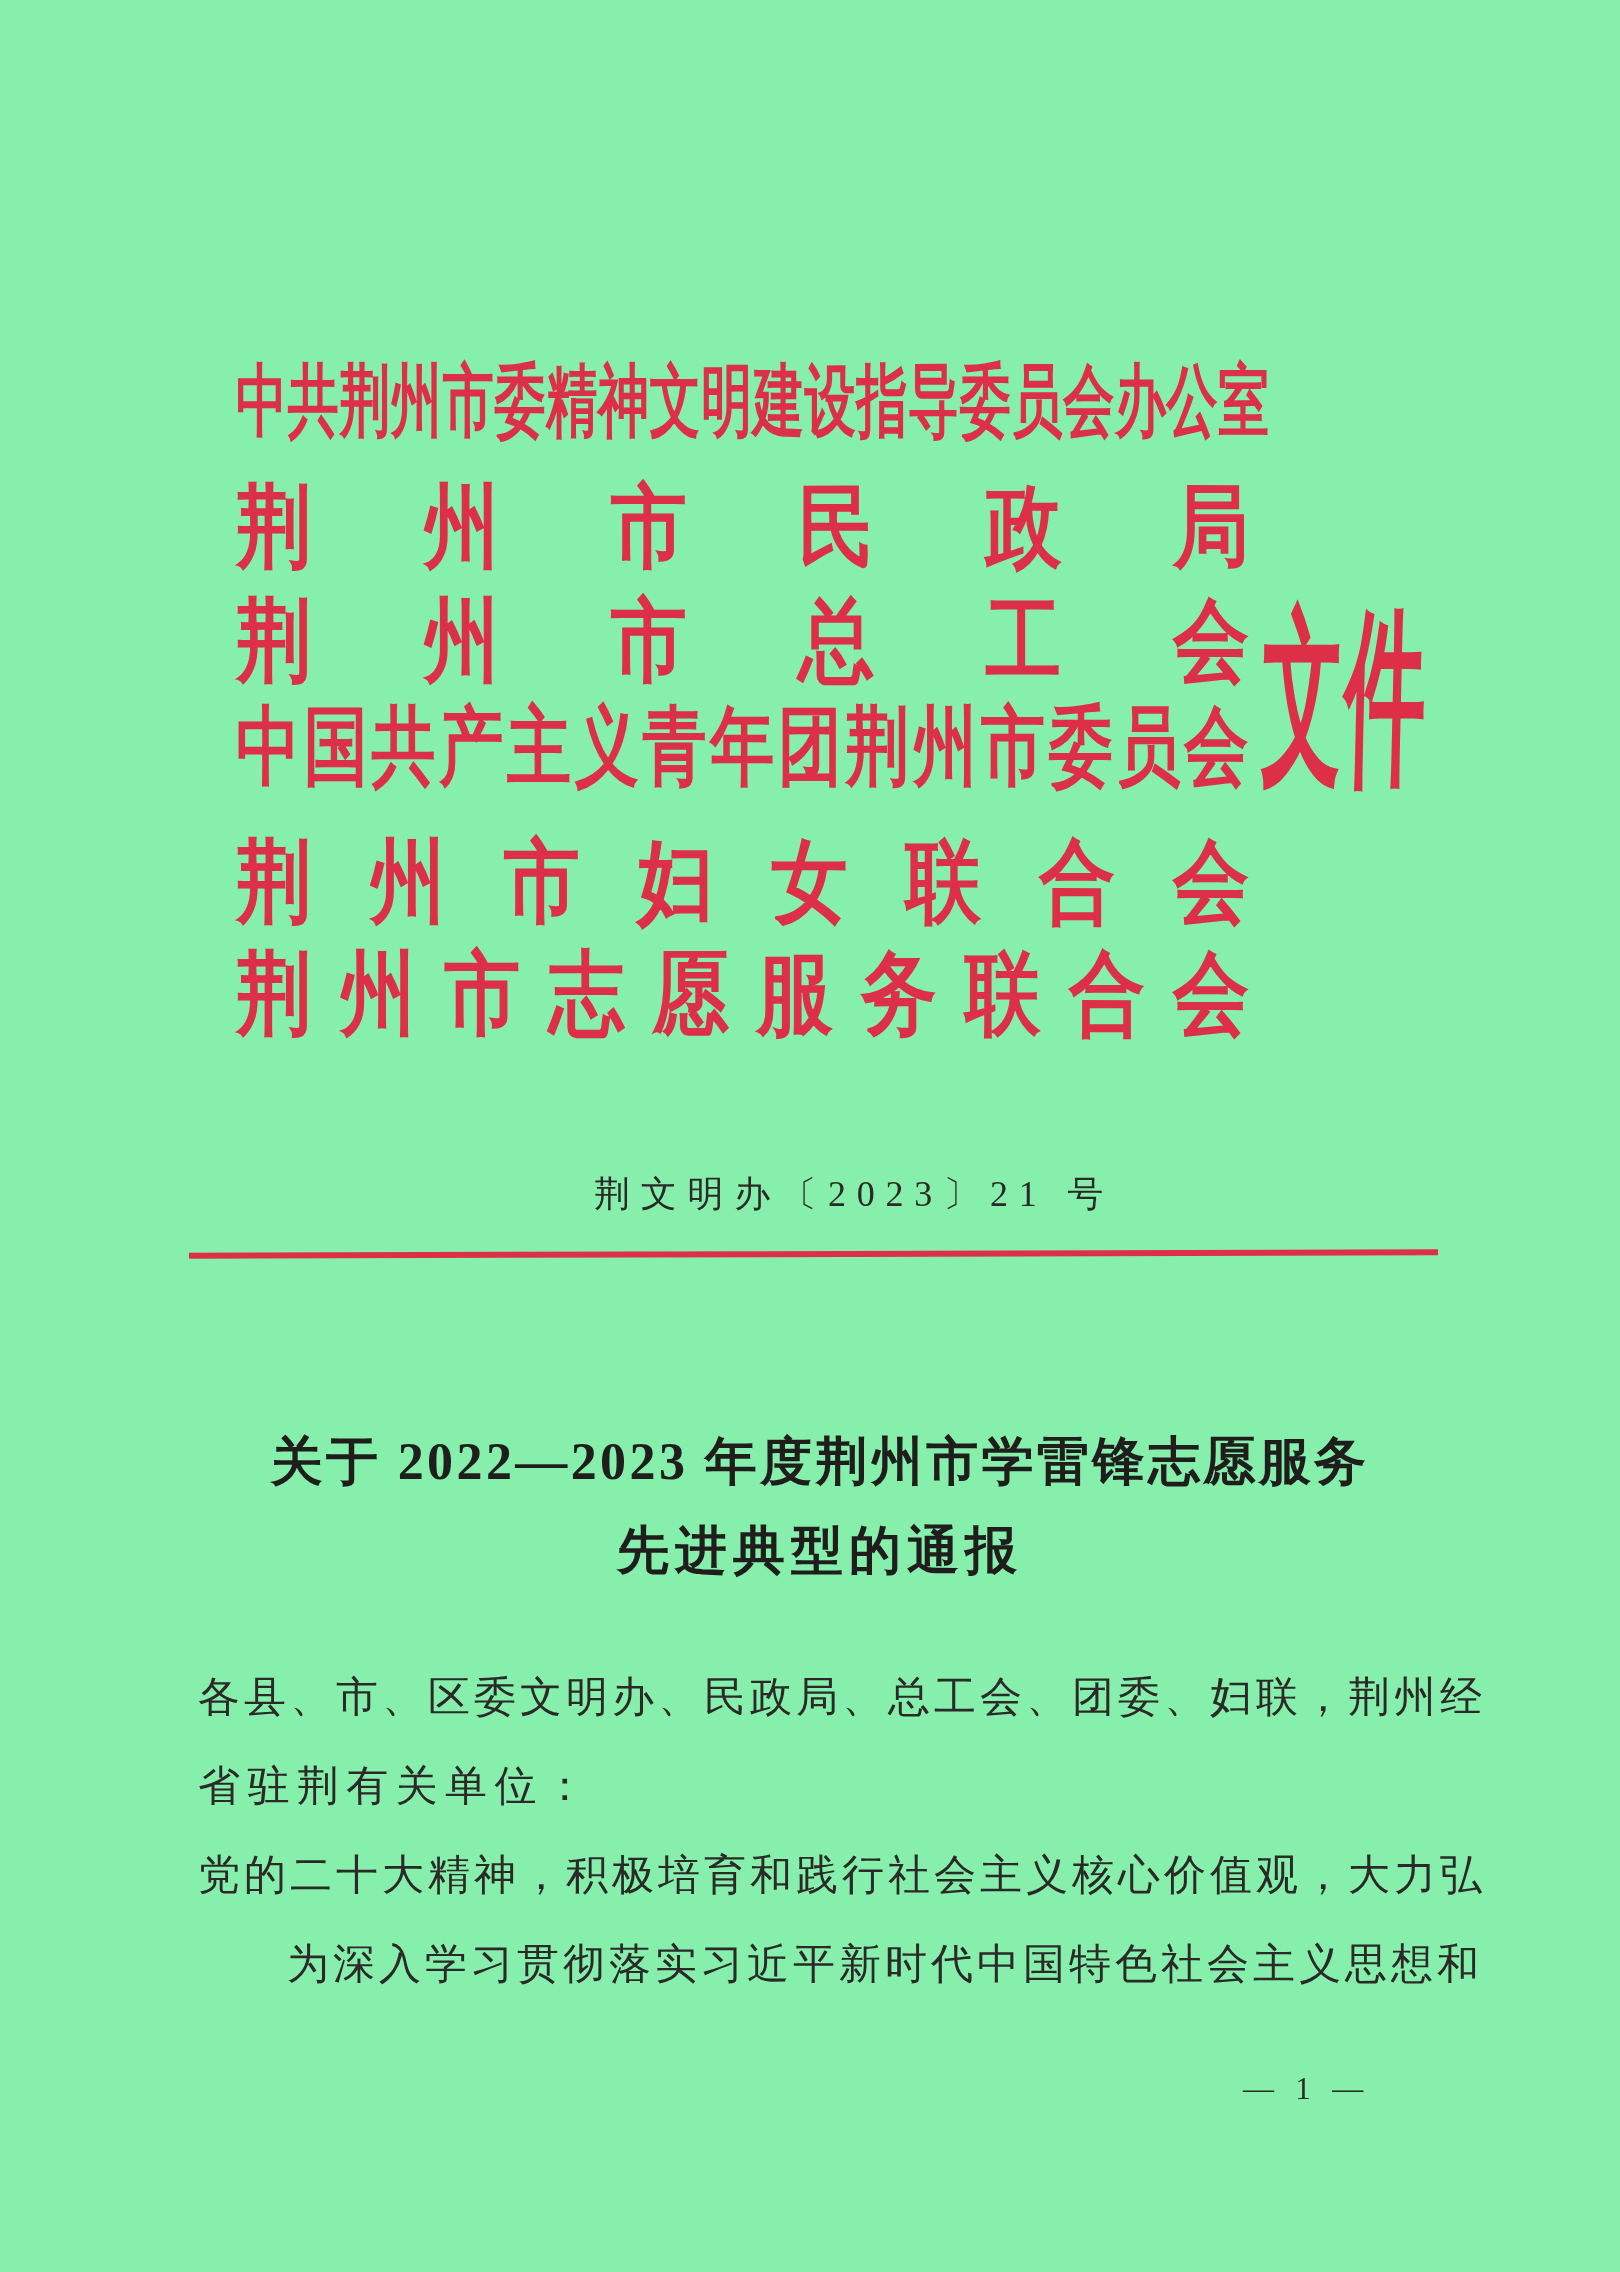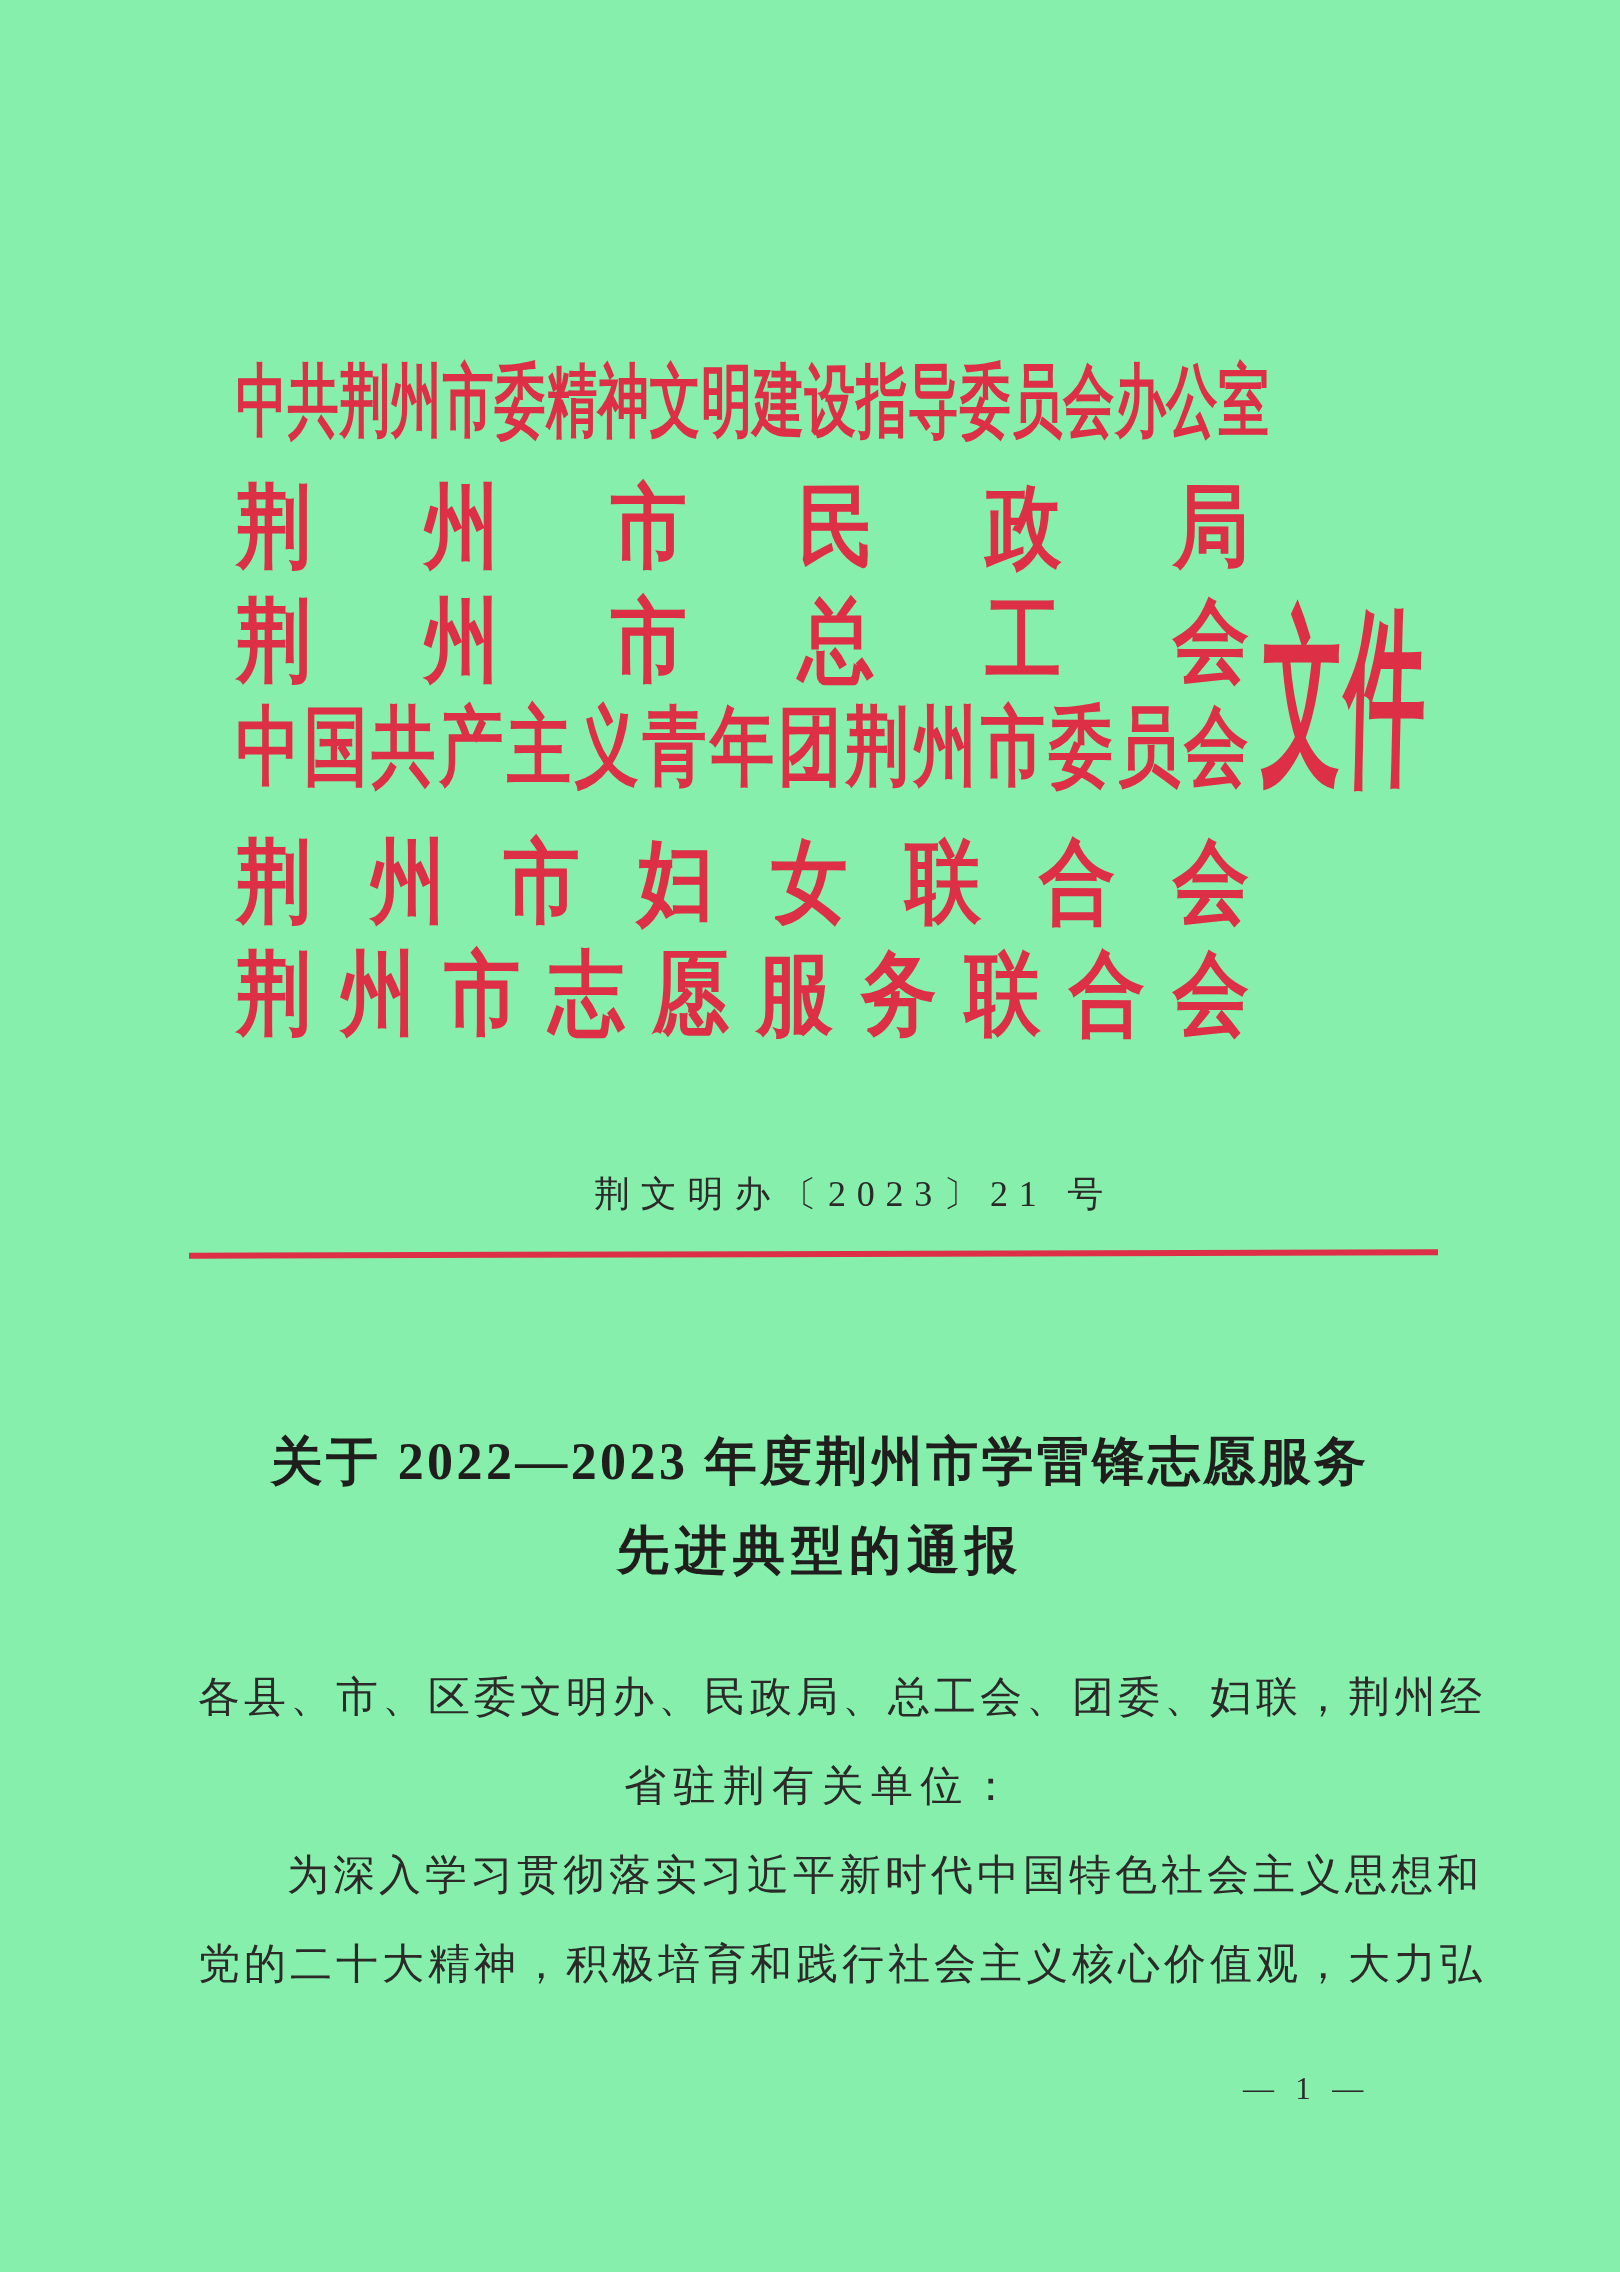--- a/index.html
+++ b/index.html
@@ -104,21 +104,21 @@
     height: 38px;
     margin-bottom: 51px;
     letter-spacing: 4px;
     white-space: nowrap;
   }
   .body-line.fill {
     text-align: justify;
     text-align-last: justify;
   }
   .body-line.plain {
-    text-align: center;
+    text-align: left;
     letter-spacing: 7.4px;
   }
   .body-line.indent {
     padding-left: 89px;
   }
 
   
   .page-number {
     position: absolute;
     top: 2071px;
@@ -146,20 +146,20 @@
   <div class="doc-number">荆文明办〔2023〕21 号</div>
 
   <div class="red-rule"></div>
 
   <div class="title-line title-line-1">关于 2022—2023 年度荆州市学雷锋志愿服务</div>
   <div class="title-line title-line-2">先进典型的通报</div>
 
   <div class="body-block">
     <div class="body-line fill">各县、市、区委文明办、民政局、总工会、团委、妇联，荆州经</div>
     <div class="body-line plain">省驻荆有关单位：</div>
+    <div class="body-line fill">党的二十大精神，积极培育和践行社会主义核心价值观，大力弘</div>
     <div class="body-line fill indent">为深入学习贯彻落实习近平新时代中国特色社会主义思想和</div>
-    <div class="body-line fill">党的二十大精神，积极培育和践行社会主义核心价值观，大力弘</div>
   </div>
 
   <div class="page-number">— 1 —</div>
 
 </div>
 
 
 </body></html>

